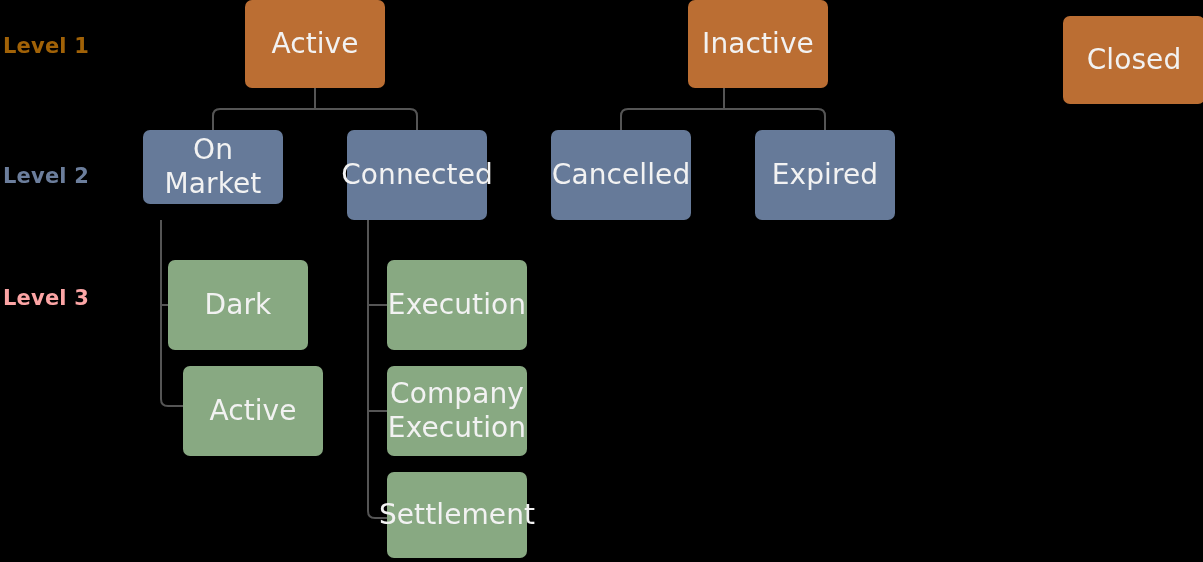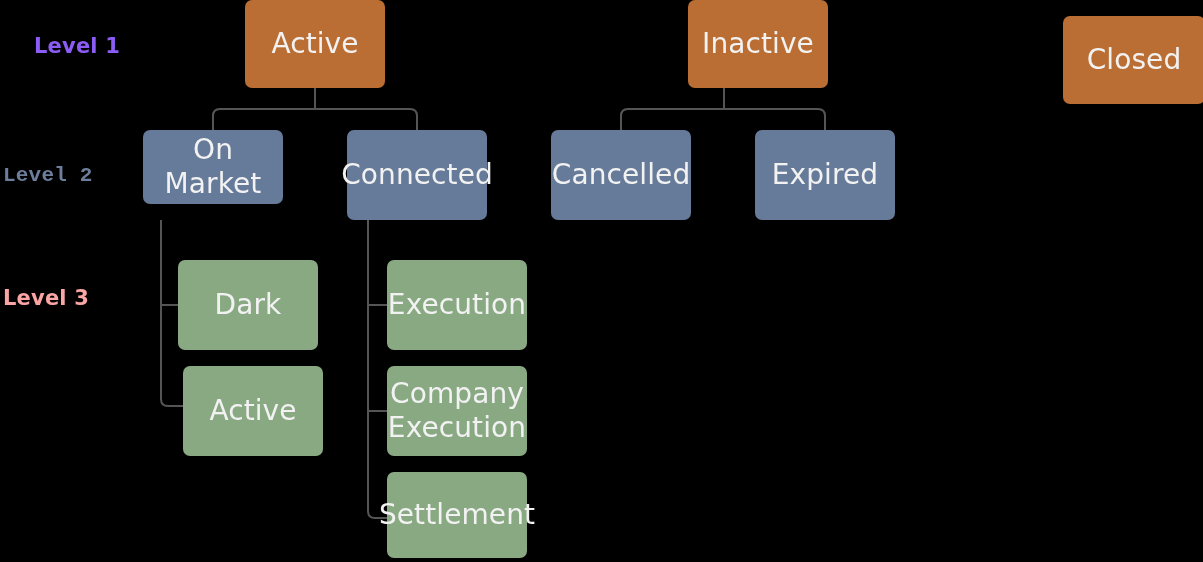--- a/index.html
+++ b/index.html
@@ -66,33 +66,33 @@
 
       <path d="M161,220 L161,399 Q161,406 168,406 L183,406"></path>
       <path d="M161,305 L183,305"></path>
 
       <path d="M368,220 L368,511 Q368,518 375,518 L388,518"></path>
       <path d="M368,305 L388,305"></path>
       <path d="M368,411 L388,411"></path>
     </g>
   </svg>
 
-  <div class="level-label" style="left: 3px; top: 34px; color: #8b5cf6; margin-left: 31px;">Level 1</div>
-  <div class="level-label" style="left: 3px; top: 164px; color: rgb(108, 126, 156); font-family: Liberation Mono, monospace;">Level 2</div>
+  <div class="level-label" style="left: 3px; top: 34px; color: #a16207;">Level 1</div>
+  <div class="level-label" style="left: 3px; top: 164px; color: rgb(108, 126, 156);">Level 2</div>
   <div class="level-label" style="left: 3px; top: 286px; color: #fca5a5;">Level 3</div>
 
   <div class="node" style="left:245px; top:0px; width:140px; height:88px; background:#bb6e33;">Active</div>
   <div class="node" style="left:688px; top:0px; width:140px; height:88px; background:#bb6e33;">Inactive</div>
   <div class="node" style="left:1063px; top:16px; width:142px; height:88px; background:#bb6e33;">Closed</div>
 
   <div class="node" style="left:143px; top:130px; width:140px; height:74px; background:#667a99;">On Market</div>
   <div class="node" style="left:347px; top:130px; width:140px; height:90px; background:#667a99;">Connected</div>
   <div class="node" style="left:755px; top:130px; width:140px; height:90px; background:#667a99;">Expired</div>
   <div class="node" style="left:551px; top:130px; width:140px; height:90px; background:#667a99;">Cancelled</div>
 
-  <div class="node" style="left:178px; top:260px; width:140px; height:90px; background:#88a982;">Dark</div>
+  <div class="node" style="left:168px; top:260px; width:140px; height:90px; background:#88a982;">Dark</div>
   <div class="node" style="left:183px; top:366px; width:140px; height:90px; background:#88a982;">Active</div>
   <div class="node" style="left:387px; top:260px; width:140px; height:90px; background:#88a982;">Execution</div>
   <div class="node" style="left:387px; top:366px; width:140px; height:90px; background:#88a982;">Company
 Execution</div>
   <div class="node" style="left:387px; top:472px; width:140px; height:86px; background:#88a982;">Settlement</div>
 
 </div>
 
 </body></html>

